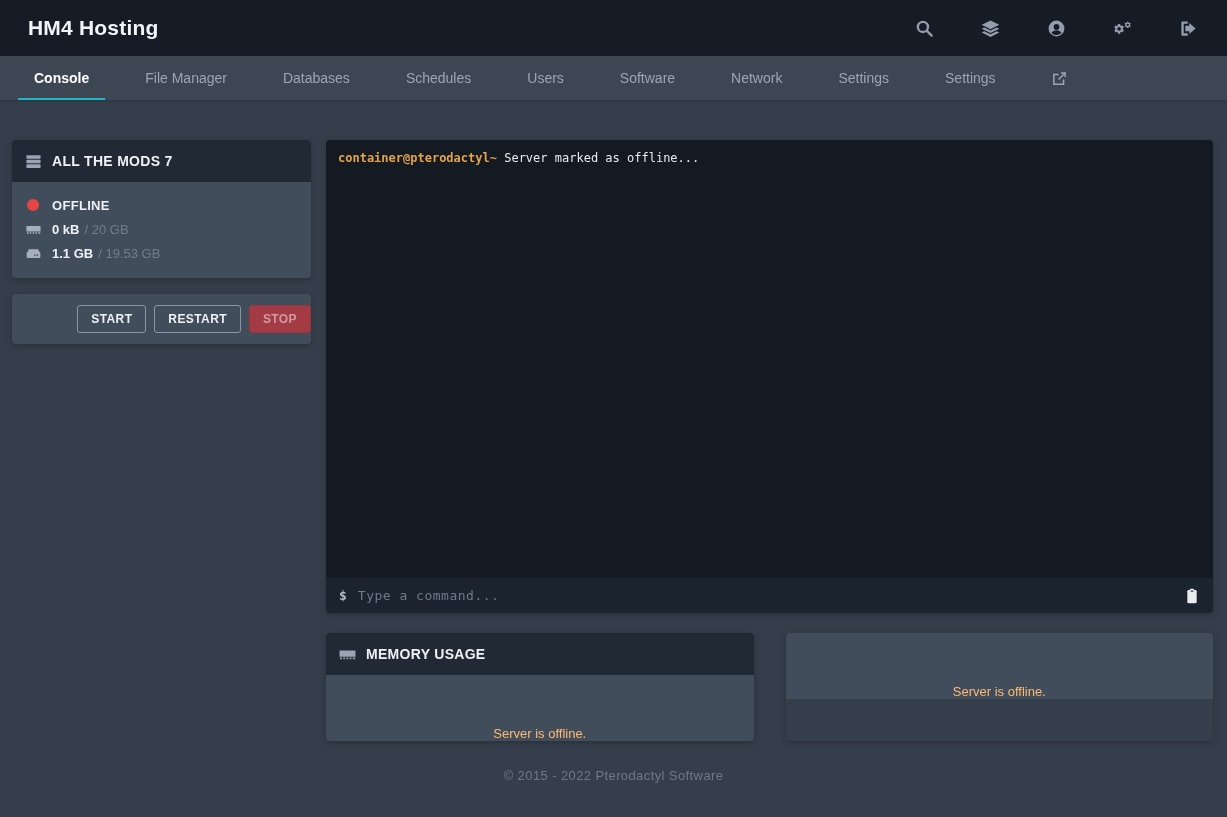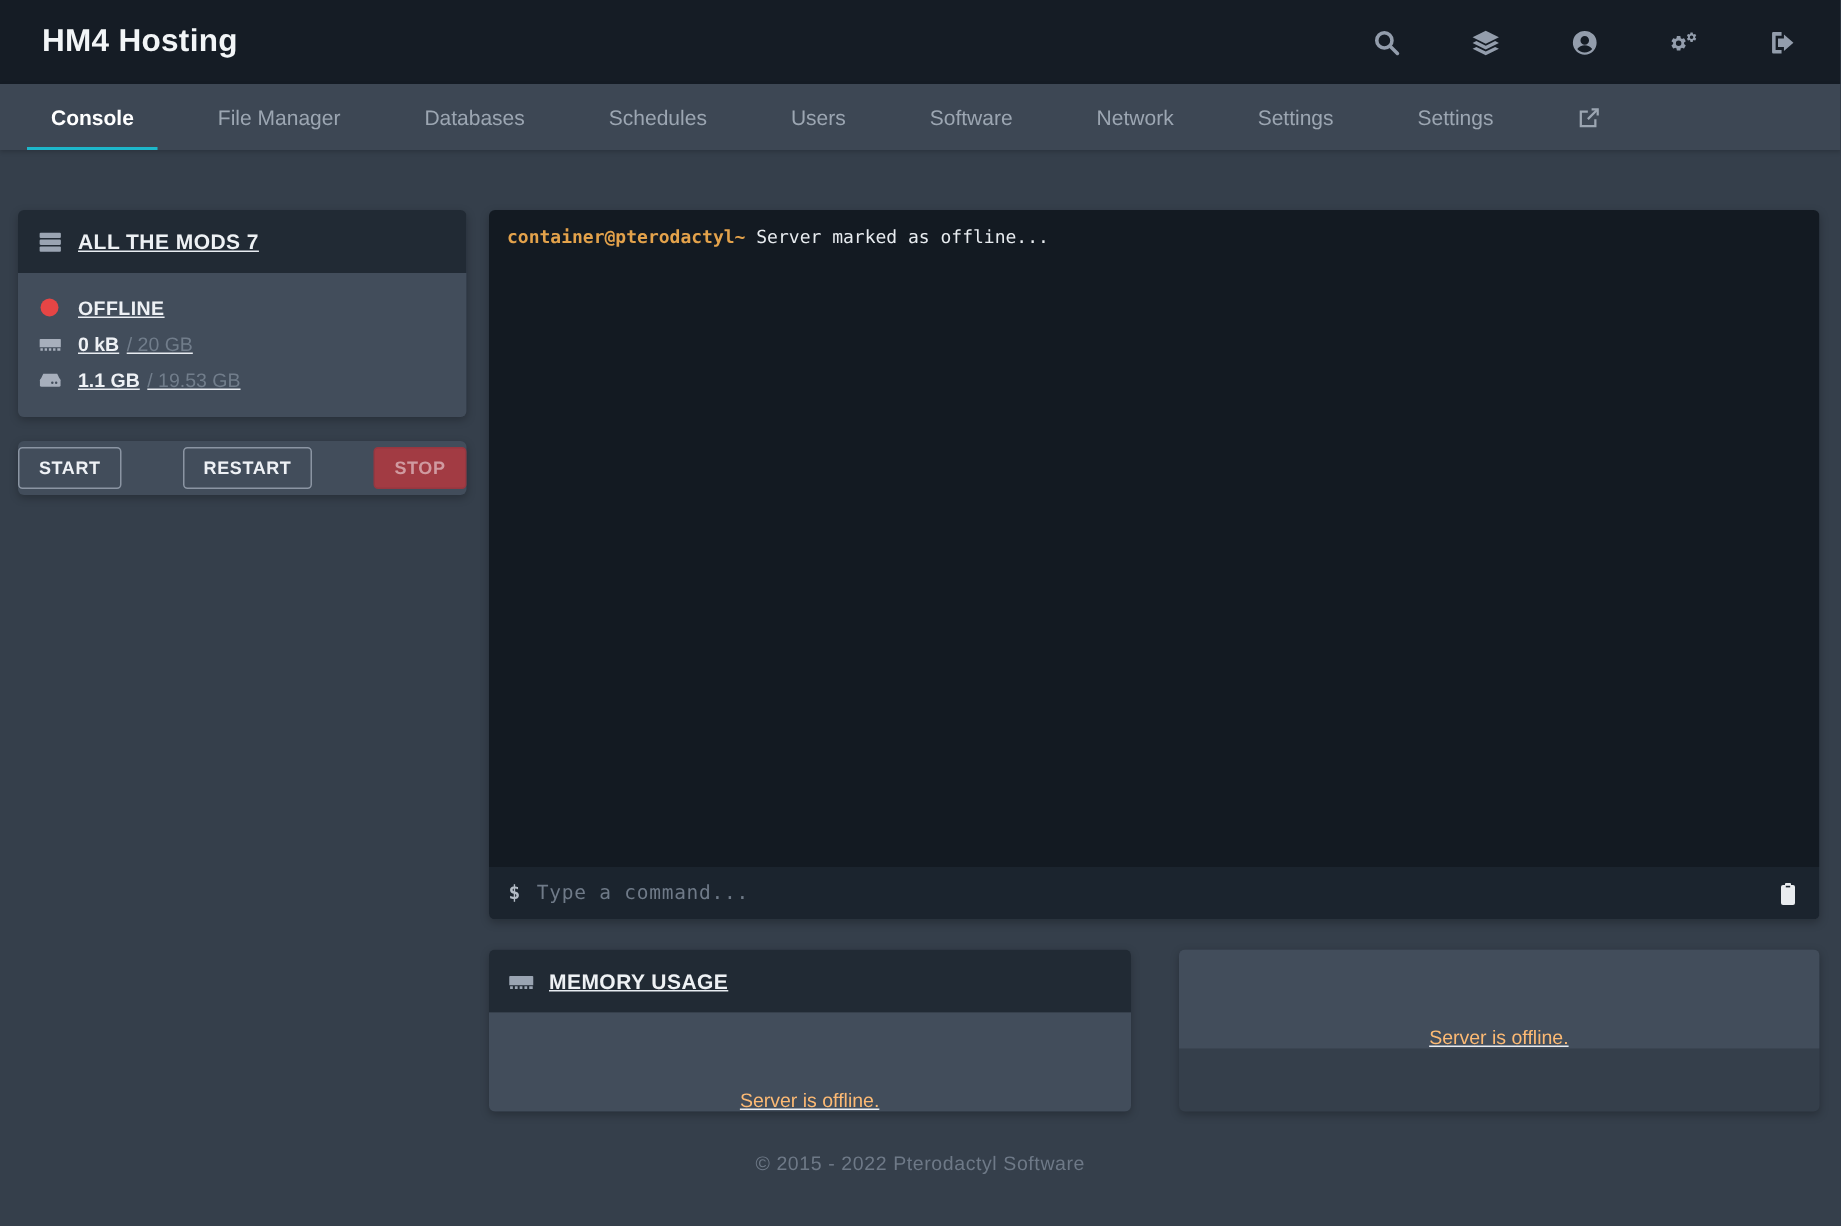--- a/index.html
+++ b/index.html
@@ -41,21 +41,20 @@
   .tab svg { width:15px; height:15px; }
 
   
   .main { display:flex; padding:40px 14px 0 12px; gap:15px; align-items:flex-start; }
   .left-col { width:299px; flex:none; }
   .right-col { flex:1; min-width:0; }
 
   .card {
     border-radius:4px; overflow:hidden;
     box-shadow:0 2px 6px rgba(0,0,0,.25);
-    text-decoration:underline;
   }
   .card-header {
     background:#212a34; height:42px;
     display:flex; align-items:center; padding:0 13px;
     font-size:14px; font-weight:700; color:#eef1f4; letter-spacing:.3px;
   }
   .card-header .cicon { width:17px; height:17px; margin-right:10px; color:#9aa4b2; display:inline-flex; }
   .card-header .cicon svg { width:17px; height:17px; }
   .card-body { background:#424d5b; }
 
@@ -68,22 +67,22 @@
   }
   .detail-row .ricon svg { width:15px; height:15px; }
   .status-dot { width:12px; height:12px; border-radius:50%; background:#e64545; }
   .val-strong { font-weight:700; color:#eef1f5; }
   .val-muted { color:#717d8b; margin-left:5px; }
   .addr { font-size:12px; color:#e7ebef; letter-spacing:.2px; }
   .status-label { font-weight:700; color:#eef1f5; letter-spacing:.3px; }
 
   
   .power-card {
-    margin-top:16px; background:#424d5b; border-radius:4px; height:36px;
-    display:flex; align-items:center; justify-content:space-between; gap:8px;
+    margin-top:16px; background:#424d5b; border-radius:4px; height:50px;
+    display:flex; align-items:center; justify-content:flex-end; gap:8px;
     box-shadow:0 2px 6px rgba(0,0,0,.25);
   }
   .btn {
     font-family:"Liberation Sans", sans-serif;
     font-size:12px; font-weight:700; letter-spacing:.4px;
     padding:6px 13px; border-radius:3px; cursor:pointer;
     background:transparent; border:1px solid #8b95a3; color:#eef1f5;
   }
   .btn-stop { background:#a23b43; border-color:#963740; color:#d09aa0; }
 

